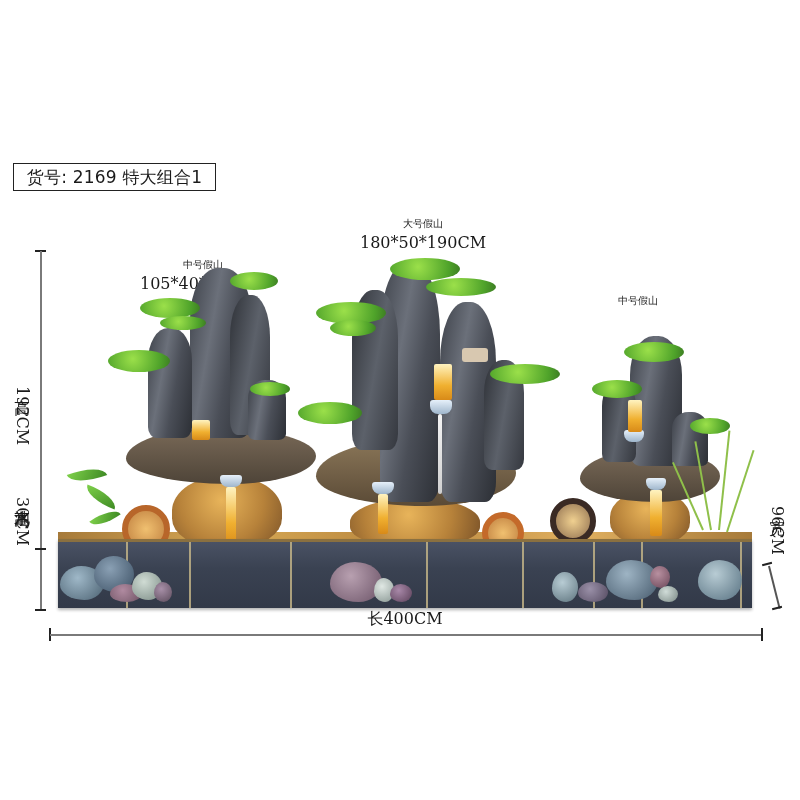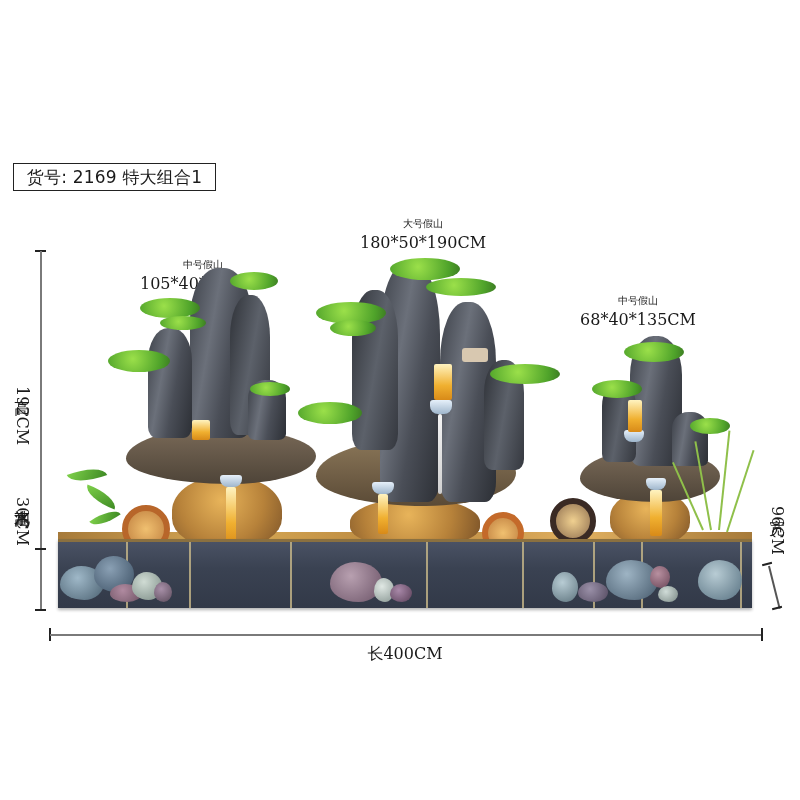--- a/index.html
+++ b/index.html
@@ -54,21 +54,20 @@
 <div class="abs label" style="left:123px; top:255px; width:160px;">
   <div class="name">中号假山</div>
   <div>105*40*163CM</div>
 </div>
 <div class="abs label" style="left:343px; top:214px; width:160px;">
   <div class="name">大号假山</div>
   <div>180*50*190CM</div>
 </div>
 <div class="abs label" style="left:558px; top:291px; width:160px;">
   <div class="name">中号假山</div>
-  <div>68*40*135CM</div>
 </div>
 
 <div class="abs scene">
 
   <div class="abs pool-rim"></div>
 
   <div>
     <div class="base-rock" style="left:122px; top:225px; width:110px; height:72px;"></div>
     <div class="rock" style="left:76px; top:178px; width:190px; height:56px; background:linear-gradient(180deg,#7a6a58,#4e4438);"></div>
     <div class="mountain" style="left:140px; top:18px; width:62px; height:170px;"></div>
@@ -166,13 +165,13 @@
 <div class="abs vtext" style="left:11px; top:497px; height:120px;">水池高30CM</div>
 
 <div class="abs" style="left:768px; top:566px; width:1.5px; height:44px; background:#555; transform:rotate(-14deg); transform-origin:top;"></div>
 <div class="abs tick-h" style="left:762px; top:563px; width:10px; height:1.5px; transform:rotate(-14deg);"></div>
 <div class="abs tick-h" style="left:772px; top:607px; width:10px; height:1.5px; transform:rotate(-14deg);"></div>
 <div class="abs vtext" style="left:766px; top:506px; height:80px;">宽96CM</div>
 
 <div class="abs tick-v" style="left:49px; top:628px;"></div>
 <div class="abs hline" style="left:50px; top:634px; width:712px;"></div>
 <div class="abs tick-v" style="left:761px; top:628px;"></div>
-<div class="abs label" style="left:330px; top:644px; width:150px; font-size:16px;">长400CM</div>
+<div class="abs label" style="left:330px; top:609px; width:150px; font-size:16px;">长400CM</div>
 
 </body></html>

